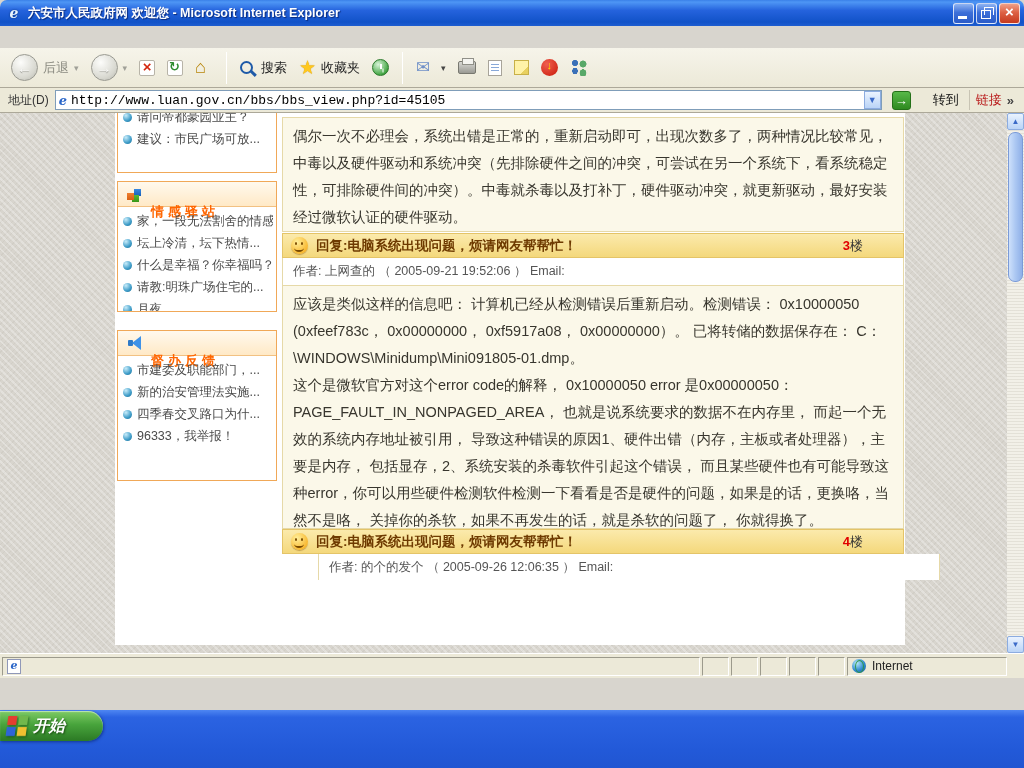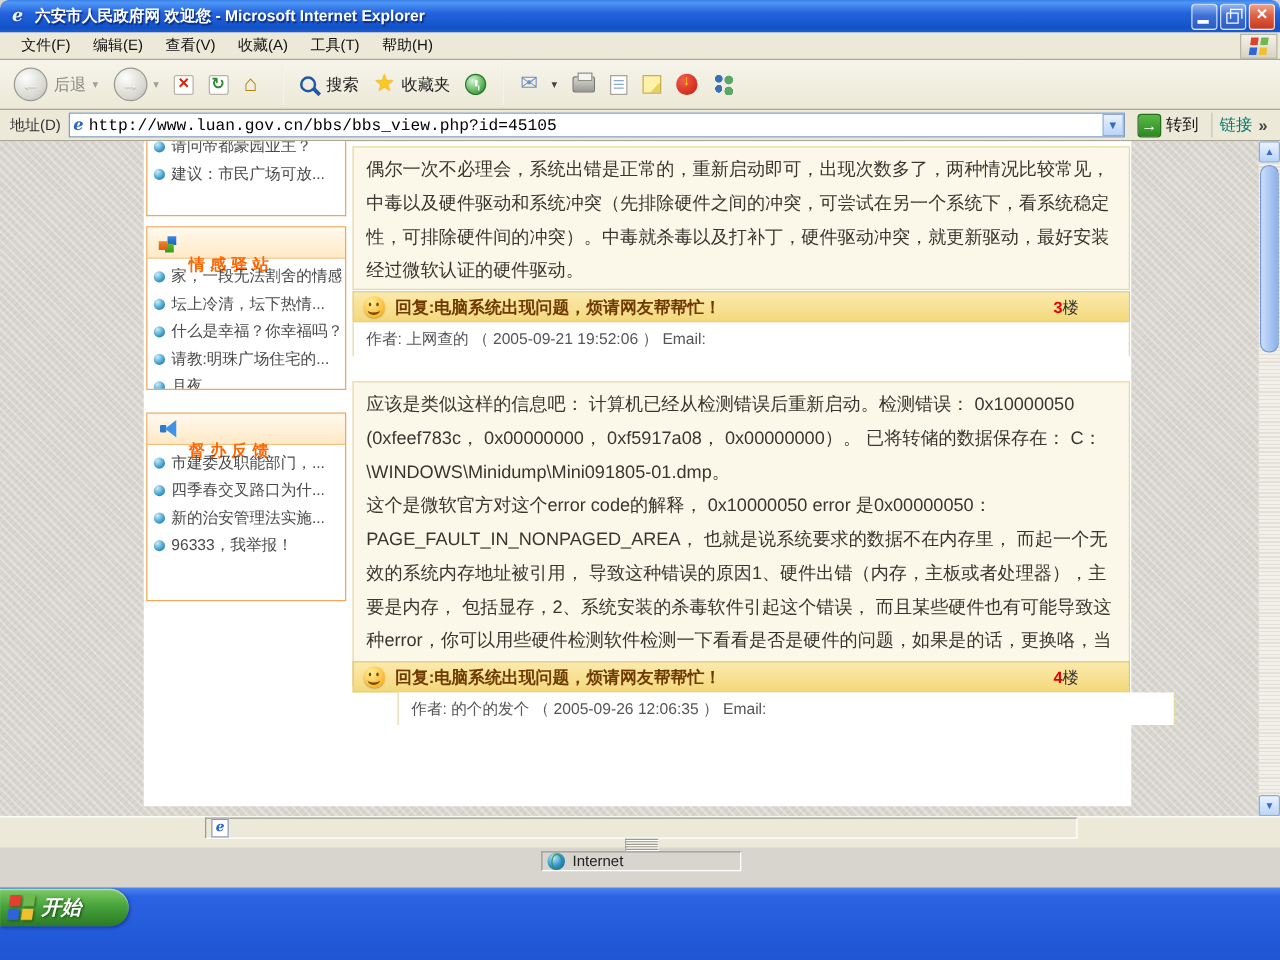--- a/index.html
+++ b/index.html
@@ -78,23 +78,23 @@
   .addressbar { position:absolute; left:0; top:88px; width:1024px; height:25px; background:#ECE9D8;
     border-bottom:1px solid #ACA899; display:flex; align-items:center; padding:0 4px 0 8px; gap:6px; }
   .addr-label { font-size:12px; color:#333; white-space:nowrap; }
   .addr-field { flex:1; height:20px; background:#fff; border:1px solid #7F9DB9; display:flex; align-items:center; padding-left:3px; }
   .addr-favicon { color:#2A66C8; font-weight:bold; font-style:italic; font-family:"DejaVu Serif",serif; font-size:13px; margin-right:4px; }
   .addr-input { flex:1; border:none; outline:none; font-family:"Liberation Mono","DejaVu Sans Mono",monospace; font-size:13px; color:#000; background:transparent; }
   .addr-dd { width:17px; height:18px; background:linear-gradient(180deg,#EAF3FF,#BAD4F7); border:1px solid #8CACE0; display:flex; align-items:center; justify-content:center; color:#3A6AC8; font-size:9px; }
   .go-btn { display:flex; align-items:center; gap:4px; padding:1px 4px; }
   .go-icon { width:19px; height:19px; border-radius:3px; background:linear-gradient(180deg,#58B848,#2E8A20); border:1px solid #247018;
     color:#fff; font-weight:bold; display:flex; align-items:center; justify-content:center; font-size:13px; }
-  .go-label { font-size:13px; color:#111; }
+  .go-label { font-size:13px; color:#111;margin-left:18px; }
   .links { display:flex; align-items:center; gap:5px; padding:0 6px; border-left:1px solid #C8C4B4; height:20px; }
-  .links-label { font-size:13px; color:#0f766e; }
+  .links-label { font-size:13px; color:#b91c1c; }
   .links-chev { font-size:13px; color:#444; font-weight:bold; }
 
   
   .page { position:absolute; left:0; top:113px; width:1024px; height:540px; background:#D8D5CE;
     background-image:repeating-linear-gradient(45deg,rgba(255,255,255,.28) 0 2px,transparent 2px 5px),
       repeating-linear-gradient(-45deg,rgba(150,145,135,.10) 0 1px,transparent 1px 4px); }
   .content-band { position:absolute; left:115px; top:0; width:790px; height:532px; background:#fff; }
 
   
   .sbox { position:absolute; left:117px; width:160px; background:#fff; border:1px solid #F0A858; overflow:hidden; }
@@ -136,21 +136,21 @@
   
   .scrollbar { position:absolute; left:1007px; top:0; width:17px; height:540px; background:#F2F0E8;
     background-image:repeating-linear-gradient(0deg,rgba(200,196,184,.35) 0 1px,transparent 1px 3px); }
   .sb-btn { position:absolute; left:0; width:17px; height:17px; background:linear-gradient(180deg,#EAF3FF,#BAD4F7);
     border:1px solid #8CACE0; border-radius:2px; color:#3A6AC8; font-size:8px; display:flex; align-items:center; justify-content:center; }
   .sb-up { top:0; } .sb-down { bottom:0; }
   .sb-thumb { position:absolute; left:1px; top:19px; width:15px; height:150px; border-radius:7px;
     background:linear-gradient(90deg,#CDE0FB,#ABC7F2 50%,#8FB0E8); border:1px solid #7A9AD8; }
 
   
-  .statusbar { position:absolute; left:0; top:653px; width:1024px; height:25px; background:#ECE9D8; border-top:1px solid #fff; display:flex; align-items:center;flex-direction:column; }
+  .statusbar { position:absolute; left:0; top:653px; width:1024px; height:25px; background:#ECE9D8; border-top:1px solid #fff; display:flex; align-items:center; }
   .pane { height:19px; border:1px solid; border-color:#9C9A8C #FFF #FFF #9C9A8C; margin-left:2px; display:flex; align-items:center; padding:0 4px; }
   .pane.main { width:698px; }
   .pane.tiny { width:27px; }
   .pane.zone { width:160px; gap:6px; }
   .page-ico { width:14px; height:15px; background:#fff; border:1px solid #9098B8; position:relative; }
   .page-ico::after { content:"e"; position:absolute; left:2.5px; top:-1px; color:#2A66C8; font-weight:bold; font-style:italic; font-size:11px; font-family:"DejaVu Serif",serif; }
   .globe { width:14px; height:14px; border-radius:50%; background:radial-gradient(circle at 35% 30%,#B8E8F8,#2E8AD0 55%,#1A5A98); position:relative; }
   .globe::after { content:""; position:absolute; left:3px; top:1px; width:7px; height:11px; border:1px solid rgba(46,150,60,.9); border-radius:50%; }
   .zone-label { font-size:12px; color:#222; }
 
@@ -174,31 +174,20 @@
 <div id="screen">
 
   <div class="titlebar">
     <span class="ie-e">e</span>
     <span class="app-title">六安市人民政府网 欢迎您 - Microsoft Internet Explorer</span>
     <span class="winbtn minimize"></span>
     <span class="winbtn restore"></span>
     <span class="winbtn close"></span>
   </div>
 
-  <div class="menubar">
-    <span class="menu-item">文件(F)</span>
-    <span class="menu-item">编辑(E)</span>
-    <span class="menu-item">查看(V)</span>
-    <span class="menu-item">收藏(A)</span>
-    <span class="menu-item">工具(T)</span>
-    <span class="menu-item">帮助(H)</span>
-    <span class="brand">
-        <span class="miniflag"></span>
-      </span>
-  </div>
 
   <div class="toolbar">
     <span class="tbtn">
       <span class="navcircle">←</span>
       <span class="tool-label">后退</span>
       <span class="dd">▾</span>
     </span>
     <span class="tbtn">
       <span class="navcircle">→</span>
       <span class="dd">▾</span>
@@ -313,46 +302,46 @@
         <span class="icon-horn"></span>
         <span class="s-title">督办反馈</span>
       </div>
       <div class="s-items">
         <div class="s-item">
           <span class="ball"></span>
           <span class="s-txt">市建委及职能部门，...</span>
         </div>
         <div class="s-item">
           <span class="ball"></span>
+          <span class="s-txt">新的治安管理法实施...</span>
+        </div>
+        <div class="s-item">
+          <span class="ball"></span>
           <span class="s-txt">四季春交叉路口为什...</span>
-        </div>
-        <div class="s-item">
-          <span class="ball"></span>
-          <span class="s-txt">新的治安管理法实施...</span>
         </div>
         <div class="s-item">
           <span class="ball"></span>
           <span class="s-txt">96333，我举报！</span>
         </div>
       </div>
     </div>
 
     <div class="mbox post-body" style="top:4px; height:115px; overflow:hidden;">
       <p>偶尔一次不必理会，系统出错是正常的，重新启动即可，出现次数多了，两种情况比较常见，中毒以及硬件驱动和系统冲突（先排除硬件之间的冲突，可尝试在另一个系统下，看系统稳定性，可排除硬件间的冲突）。中毒就杀毒以及打补丁，硬件驱动冲突，就更新驱动，最好安装经过微软认证的硬件驱动。</p>
     </div>
 
     <div class="mbox reply-header" style="top:120px;">
       <span class="smiley"></span>
       <span class="reply-title">回复:电脑系统出现问题，烦请网友帮帮忙！</span>
       <span class="floor"><span class="floor-num">3</span><span class="floor-unit">楼</span></span>
     </div>
     <div class="mbox author-row" style="top:145px; height:27px;">
       <span>作者: 上网查的 （ 2005-09-21 19:52:06 ） Email:</span>
     </div>
-    <div class="mbox post-body" style="top:172px; height:244px; overflow:hidden;margin-top:20px;">
+    <div class="mbox post-body" style="top:172px; height:244px; overflow:hidden;">
       <p>应该是类似这样的信息吧： 计算机已经从检测错误后重新启动。检测错误： 0x10000050 (0xfeef783c， 0x00000000， 0xf5917a08， 0x00000000）。 已将转储的数据保存在： C：\WINDOWS\Minidump\Mini091805-01.dmp。</p>
       <p>这个是微软官方对这个error code的解释， 0x10000050 error 是0x00000050： PAGE_FAULT_IN_NONPAGED_AREA， 也就是说系统要求的数据不在内存里， 而起一个无效的系统内存地址被引用， 导致这种错误的原因1、硬件出错（内存，主板或者处理器），主要是内存， 包括显存，2、系统安装的杀毒软件引起这个错误， 而且某些硬件也有可能导致这种error，你可以用些硬件检测软件检测一下看看是否是硬件的问题，如果是的话，更换咯，当然不是咯， 关掉你的杀软，如果不再发生的话，就是杀软的问题了， 你就得换了。</p>
     </div>
 
     <div class="mbox reply-header" style="top:416px;">
       <span class="smiley"></span>
       <span class="reply-title">回复:电脑系统出现问题，烦请网友帮帮忙！</span>
       <span class="floor"><span class="floor-num">4</span><span class="floor-unit">楼</span></span>
     </div>
     <div class="mbox author-row" style="top:441px; height:26px;margin-left:36px;">

